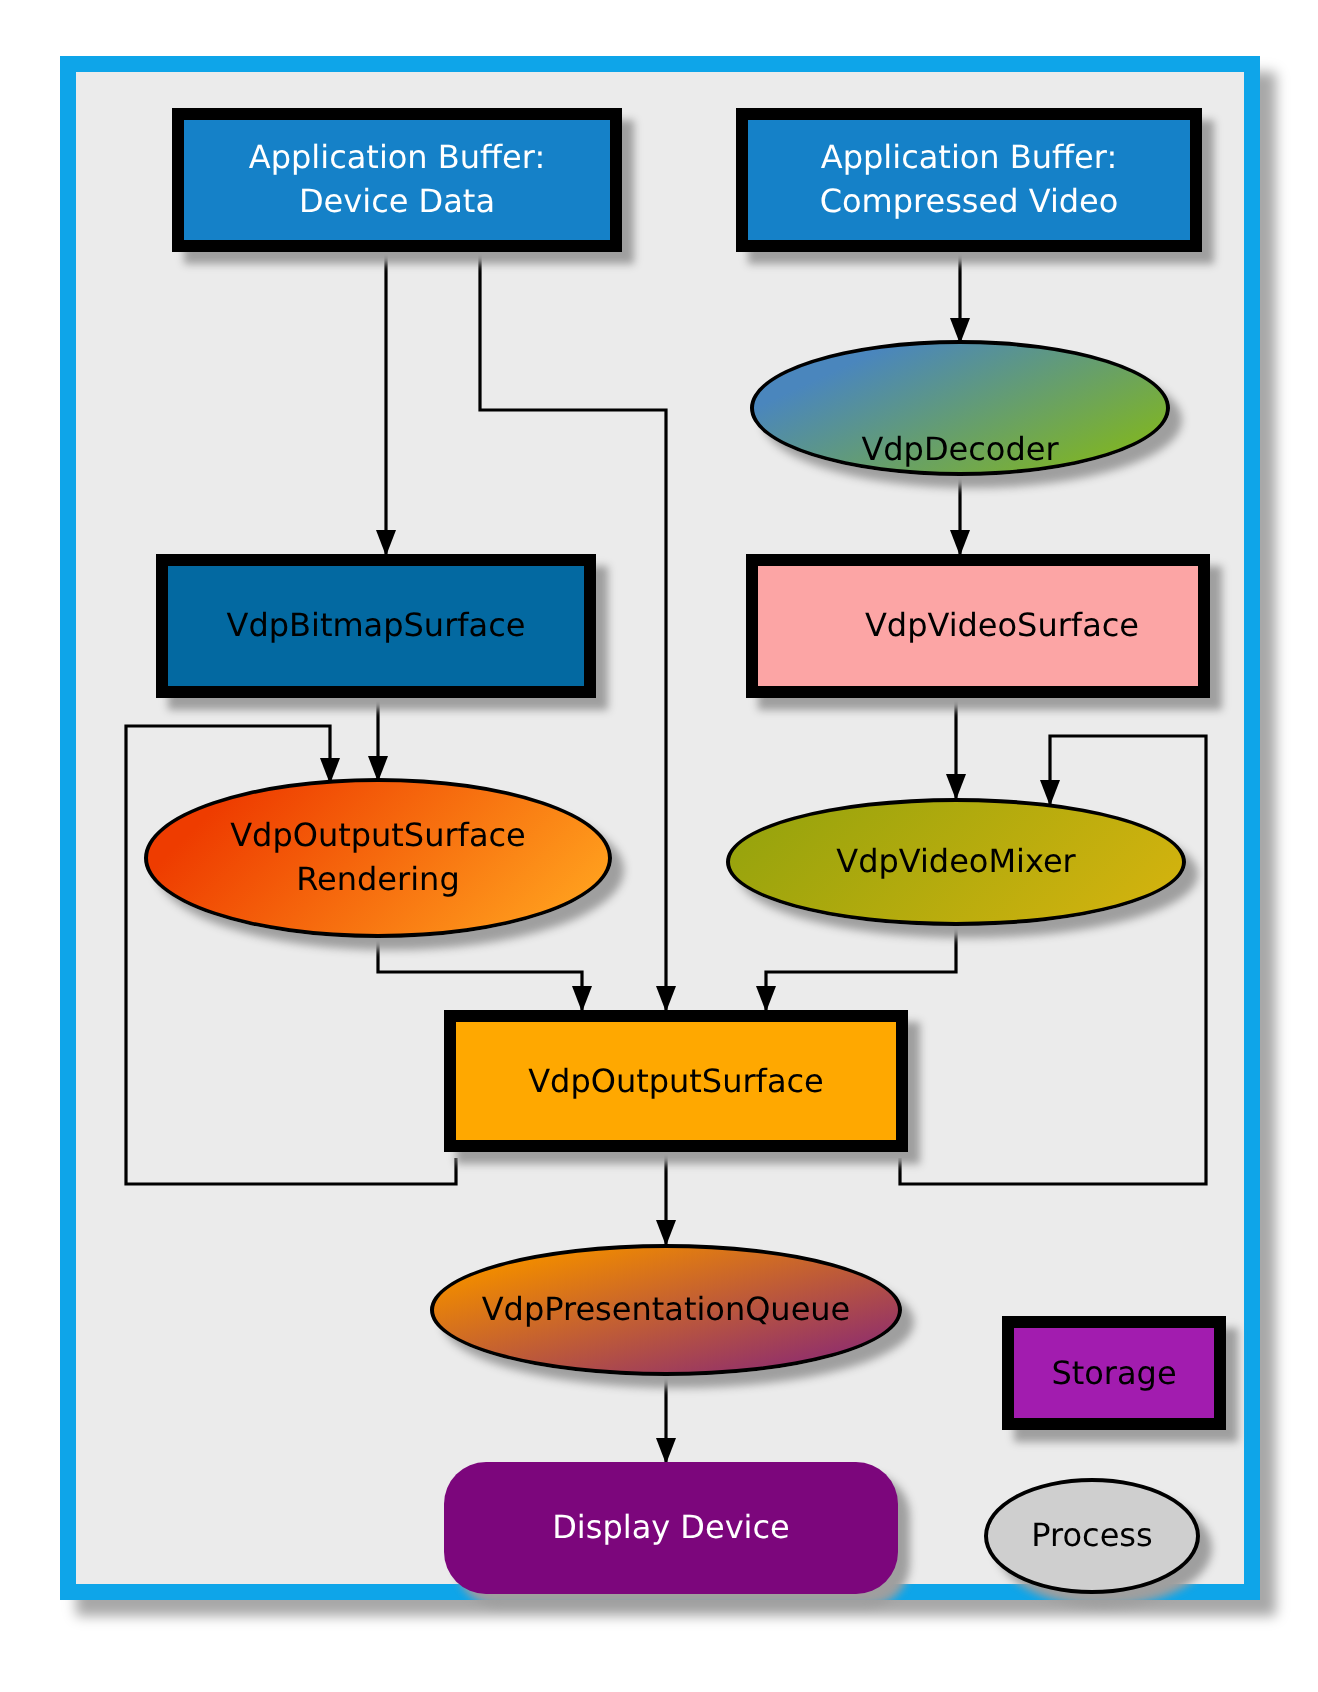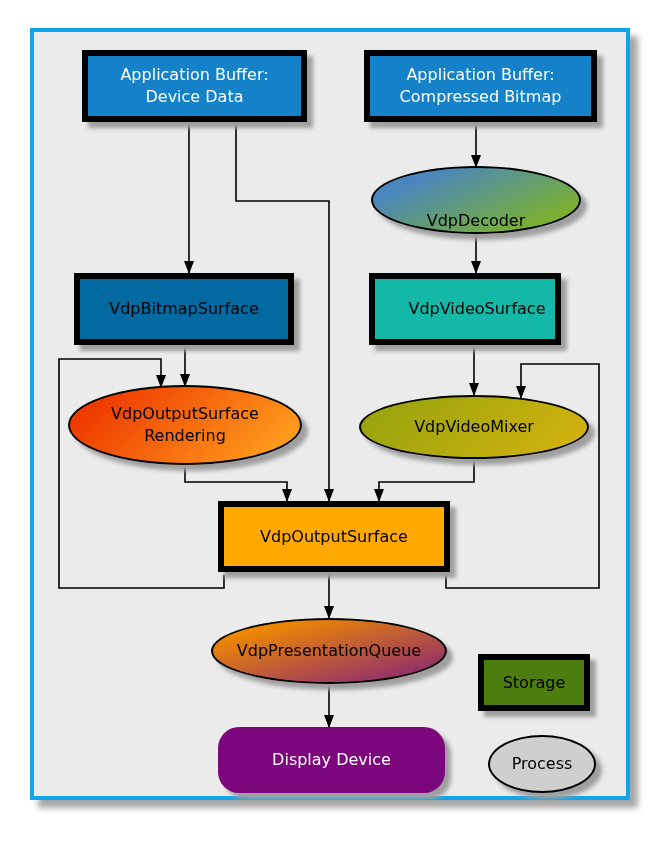--- a/index.html
+++ b/index.html
@@ -2,21 +2,21 @@
 <html><head>
 <meta charset="utf-8">
 <style>
   html, body { margin:0; padding:0; }
   body { background:#ffffff; font-family:"DejaVu Sans","Liberation Sans",sans-serif; }
   .page {
     position:relative; width:659px; height:846px; background:#ffffff; overflow:hidden;
   }
   .diagram {
     position:absolute; left:30px; top:28px; width:600px; height:772px;
-    background:#ebebeb; border:4px solid #0ea5e9; box-sizing:border-box;
+    background:#ebebeb; border:8px solid #0ea5e9; box-sizing:border-box;
     box-shadow:8px 8px 6px #a8a8a8;
   }
   .connectors {
     position:absolute; left:0; top:0; width:596px; height:768px;
     z-index:1; pointer-events:none;
   }
   .node {
     position:absolute; z-index:2; box-sizing:border-box;
     display:flex; flex-direction:column; align-items:center; justify-content:center;
     text-align:center; font-size:16px; color:#000; line-height:1.35;
@@ -28,31 +28,31 @@
   .ellipse {
     border:2px solid #000; border-radius:50%;
     box-shadow:6px 6px 4px #9f9f9f;
   }
   
   .n-app-bitmap   { left:48px;  top:18px;  width:225px; height:72px; background:#1581c8; color:#fff; }
   .n-app-video    { left:330px; top:18px;  width:233px; height:72px; background:#1581c8; color:#fff; }
   .n-decoder      { left:337px; top:134px; width:210px; height:68px;
                     background:linear-gradient(155deg,#4a86bd 20%,#7cb22d 85%);justify-content:flex-end; }
   .n-bitmap-surface { left:40px;  top:241px; width:220px; height:72px; background:#0369a1; }
-  .n-video-surface  { left:335px; top:241px; width:192px; height:72px; background:#14b8a6;padding-left:24px; }
+  .n-video-surface  { left:335px; top:241px; width:232px; height:72px; background:#fca5a5;padding-left:24px; }
   .n-rendering    { left:34px;  top:353px; width:234px; height:80px;
                     background:linear-gradient(135deg,#ee3c00 15%,#ff9e1d 90%); }
   .n-mixer        { left:325px; top:363px; width:230px; height:64px;
                     background:linear-gradient(135deg,#99a40d 10%,#d0b20e 90%); }
   .n-output       { left:184px; top:469px; width:232px; height:71px; background:#ffa800; }
   .n-presq        { left:177px; top:586px; width:236px; height:66px;
                     background:linear-gradient(165deg,#f08a00 15%,#8e2d6e 90%); }
   .n-display      { left:184px; top:695px; width:227px; height:66px; background:#7c067c; color:#fff;
                     box-shadow:6px 6px 4px #9f9f9f;border-radius:21px; }
-  .n-storage      { left:444px; top:622px; width:112px; height:57px; background:#4d7c0f; }
+  .n-storage      { left:463px; top:622px; width:112px; height:57px; background:#a21caf; }
   .n-process      { left:454px; top:703px; width:108px; height:58px; background:#cfcfcf; }
 </style>
 </head>
 <body>
 
 <div class="page">
   <div class="diagram">
 
     <svg class="connectors" width="596" height="768" viewBox="0 0 596 768" xmlns="http://www.w3.org/2000/svg">
       <defs>
@@ -88,21 +88,21 @@
       </g>
     </svg>
 
     <div class="node box n-app-bitmap">
       <span>Application Buffer:</span>
       <span>Device Data</span>
     </div>
 
     <div class="node box n-app-video">
       <span>Application Buffer:</span>
-      <span>Compressed Bitmap</span>
+      <span>Compressed Video</span>
     </div>
 
     <div class="node ellipse n-decoder">
       <span>VdpDecoder</span>
     </div>
 
     <div class="node box n-bitmap-surface">
       <span>VdpBitmapSurface</span>
     </div>
 

